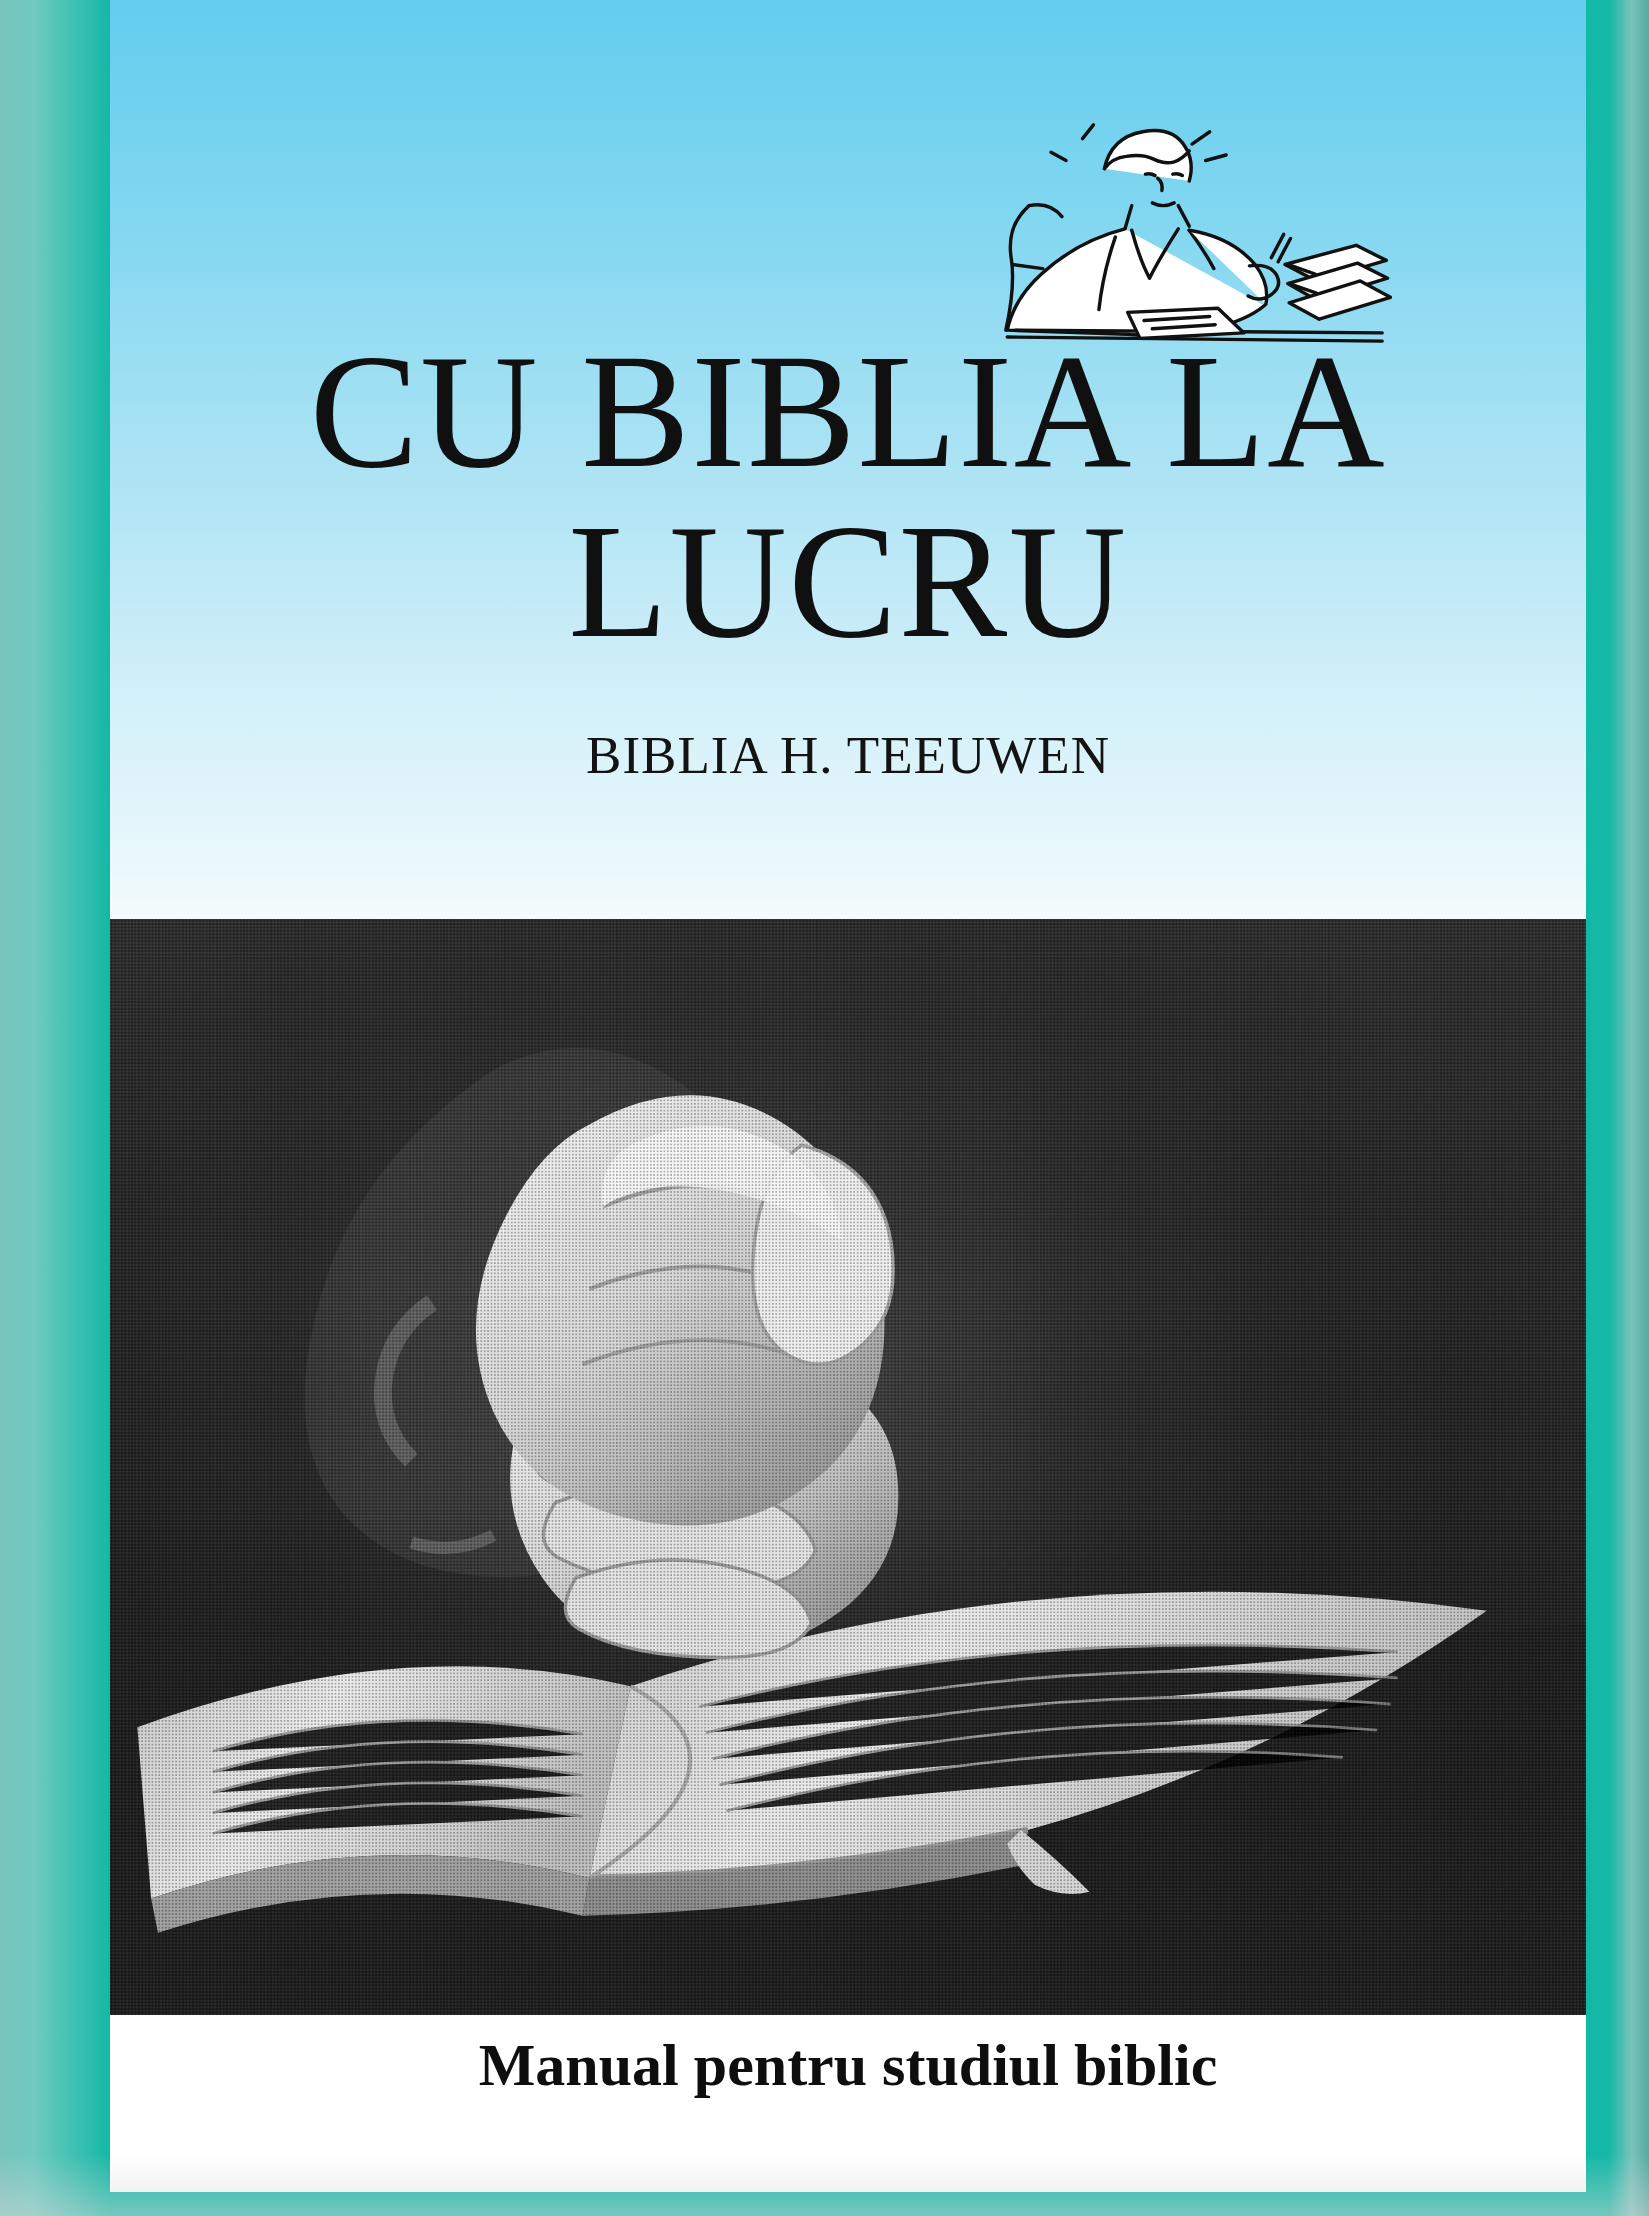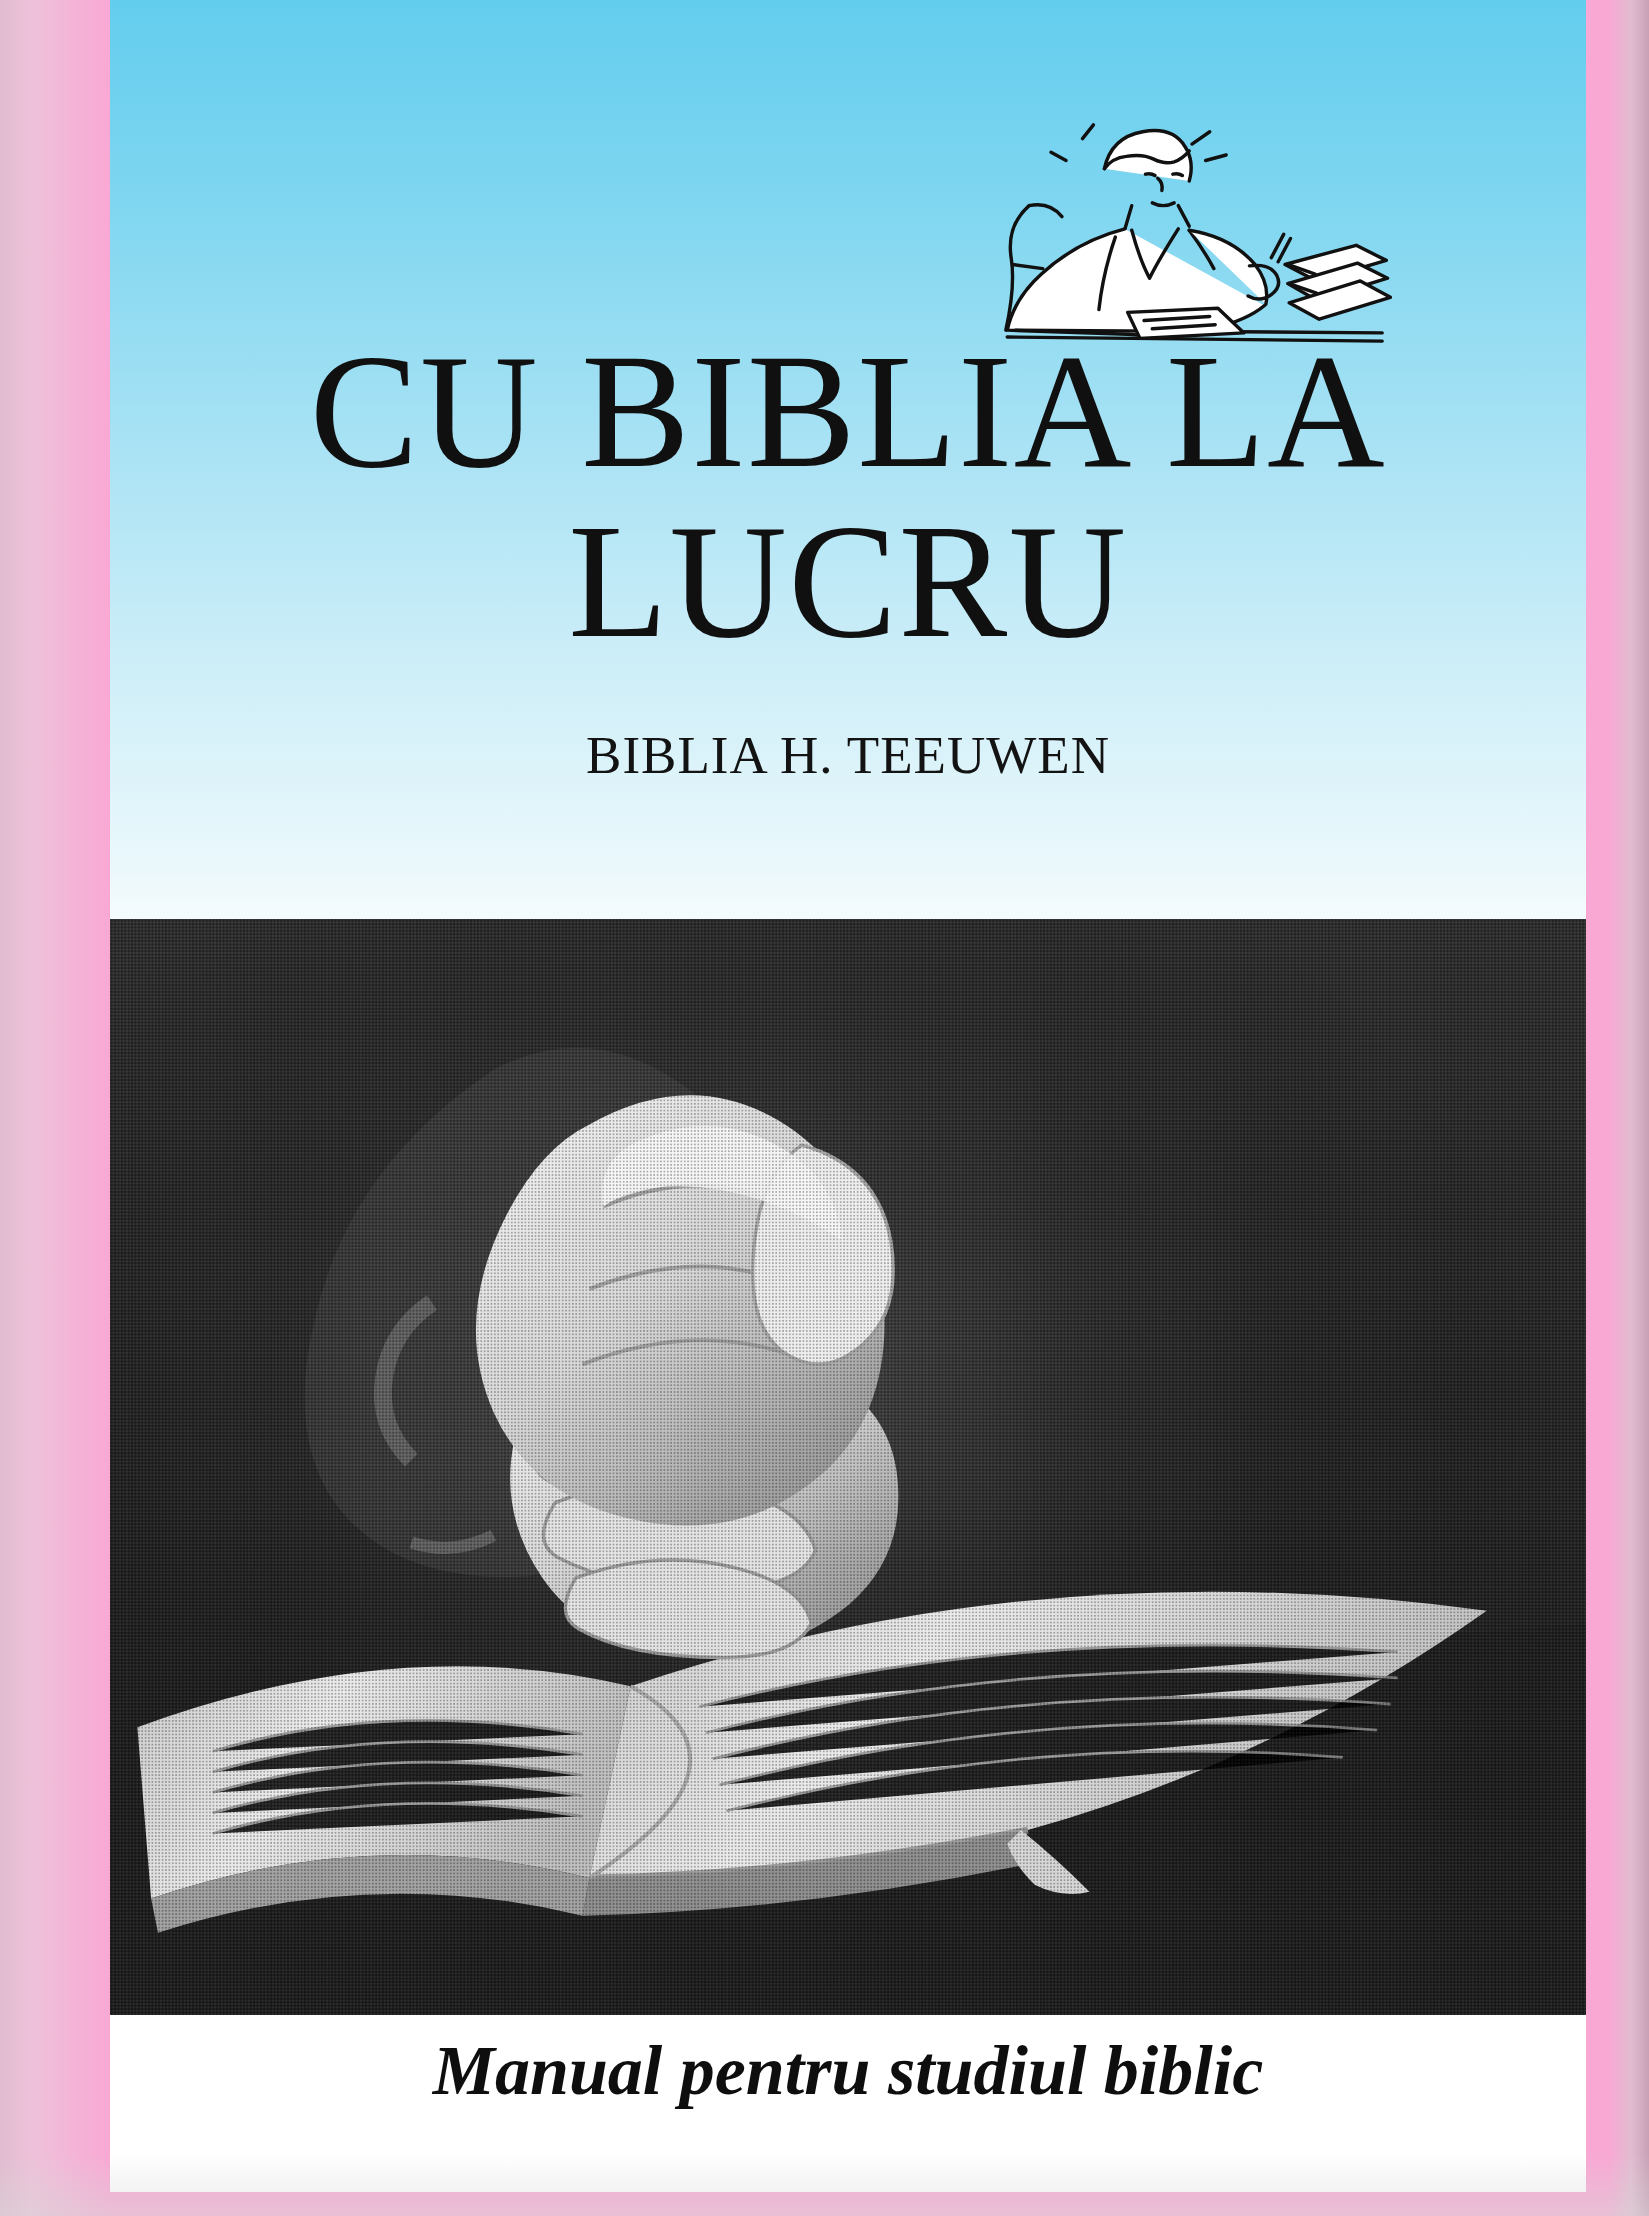--- a/index.html
+++ b/index.html
@@ -14,21 +14,21 @@
     font-family: "Liberation Serif", serif;
   }
 
   
   .scan-sheet {
     position: absolute;
     left: 0;
     top: 0;
     width: 1650px;
     height: 2216px;
-    background: #f9a8d4;
+    background: #14b8a6;
   }
   
   .scan-edge-right {
     position: absolute;
     right: 0;
     top: 0;
     width: 41px;
     height: 2216px;
     background: linear-gradient(to right, rgba(255,255,255,0) 0%, rgba(205,205,205,0.55) 55%, rgba(150,150,150,0.5) 100%);
   }
@@ -154,23 +154,22 @@
     pointer-events: none;
   }
 
   .cover-subtitle {
     position: absolute;
     left: 0;
     top: 2031px;
     width: 1476px;
     text-align: center;
     font-family: "Liberation Serif", serif;
-    font-style: italic;
     font-weight: 700;
-    font-size: 70px;
+    font-size: 60px;
     color: #0e0e0e;
     letter-spacing: 0px;
   }
 </style>
 </head>
 <body>
 
 <div class="scan-sheet">
 
   <div class="scan-edge-left"></div>

